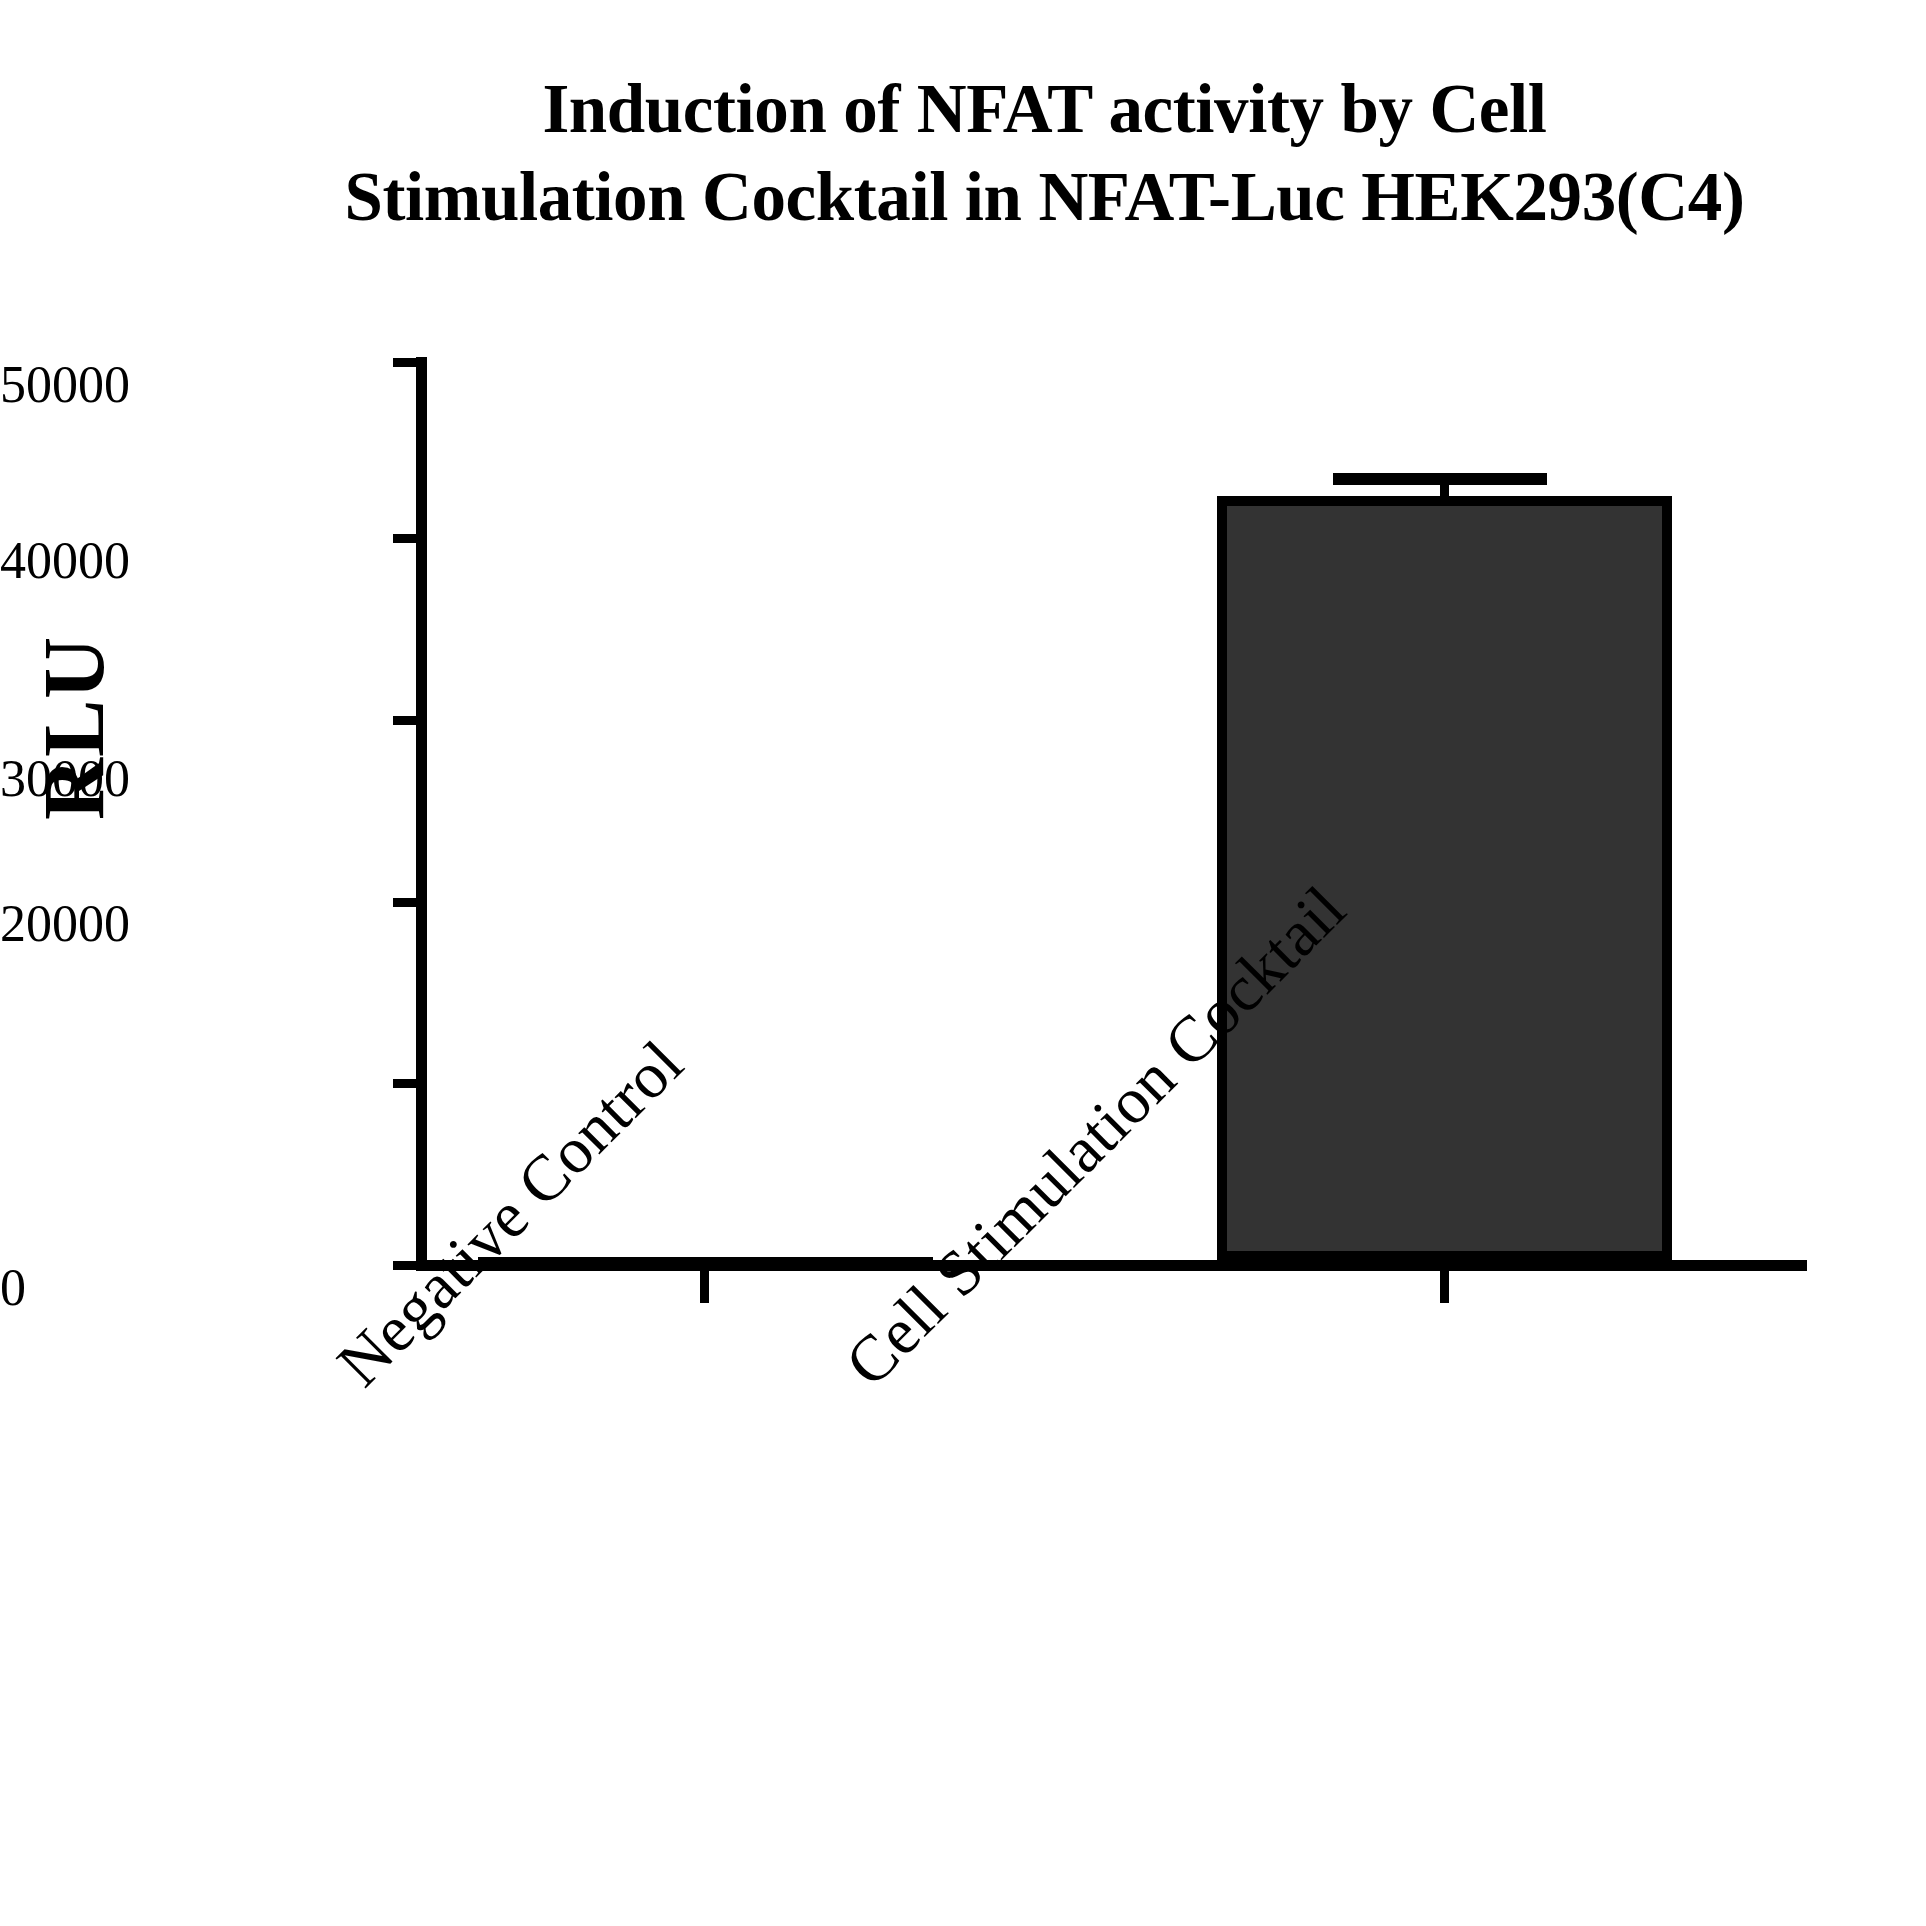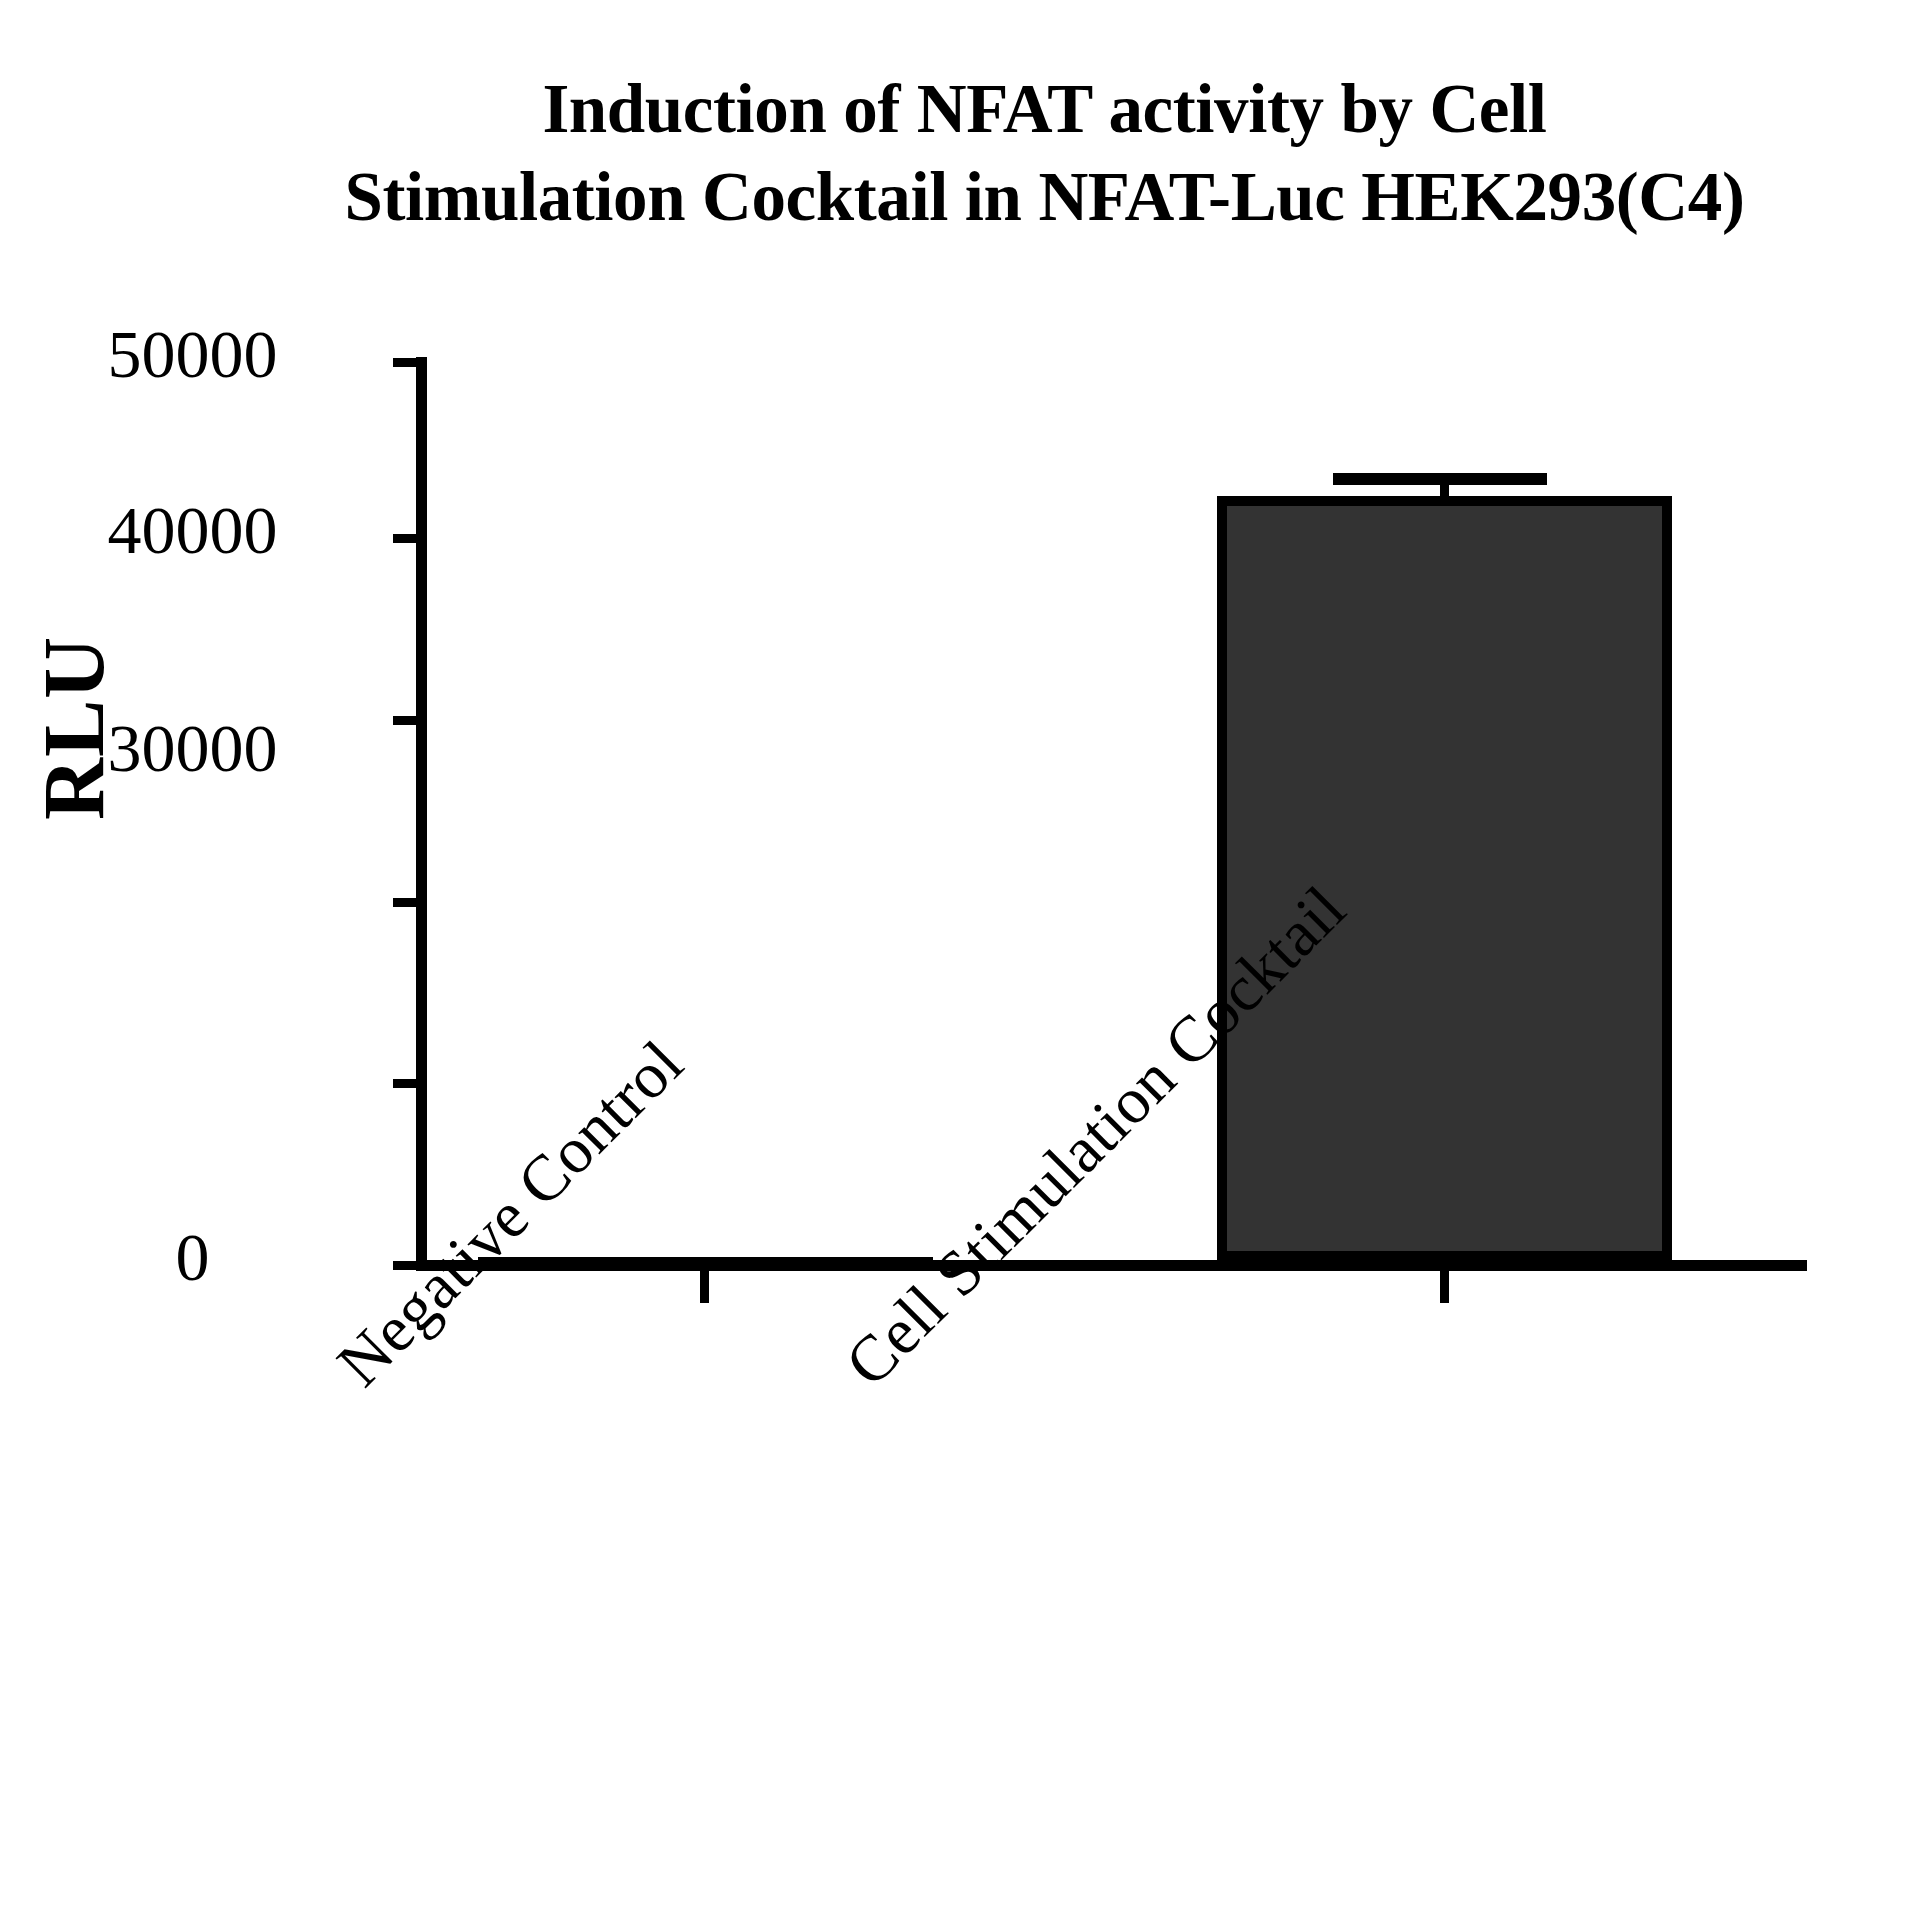--- a/index.html
+++ b/index.html
@@ -21,22 +21,22 @@
     position:absolute; left:416px; top:357px; width:10.8px; height:914px;
     background:#000;
   }
   .axis-line-x{
     position:absolute; left:416px; top:1260px; width:1391px; height:10.8px;
     background:#000;
   }
 
   .ytick{position:absolute; left:393px; width:24px; height:8.5px; background:#000;}
   .ylab-wrap{
-    position:absolute; left:0; width:385px; text-align:center;
-    font-size:68px; line-height:1; white-space:nowrap;
+    position:absolute; left:0; width:385px; text-align:left;
+    font-size:52px; line-height:1; white-space:nowrap;margin-top:39px;
   }
 
   .xtick{position:absolute; top:1270px; width:9.2px; height:33px; background:#000;}
 
   
   #y-axis-title{
     position:absolute; left:-100px; top:678px; width:347px;
     transform:rotate(-90deg); transform-origin:50% 50%;
     text-align:center; font-size:86px; font-weight:bold; letter-spacing:0.8px;
   }
@@ -77,20 +77,21 @@
   <div class="axis-line-x"></div>
 
   <div class="ytick" style="top:1261px;"></div>
   <div class="ytick" style="top:1079px;"></div>
   <div class="ytick" style="top:898px;"></div>
   <div class="ytick" style="top:716px;"></div>
   <div class="ytick" style="top:534px;"></div>
   <div class="ytick" style="top:358px;"></div>
 
   <div class="ylab-wrap" style="top:1223px;">0</div>
+  <div class="ylab-wrap" style="top:859px;">20000</div>
   <div class="ylab-wrap" style="top:714px;">30000</div>
   <div class="ylab-wrap" style="top:496px;">40000</div>
   <div class="ylab-wrap" style="top:320px;">50000</div>
 
   <div class="xtick" style="left:700px;"></div>
   <div class="xtick" style="left:1440px;"></div>
 
   <div class="bar-flat" style="left:478px; top:1257px; width:455px; height:4.6px;"></div>
 
   <div class="bar" style="left:1217px; top:496px; width:455px; height:765px;"></div>

